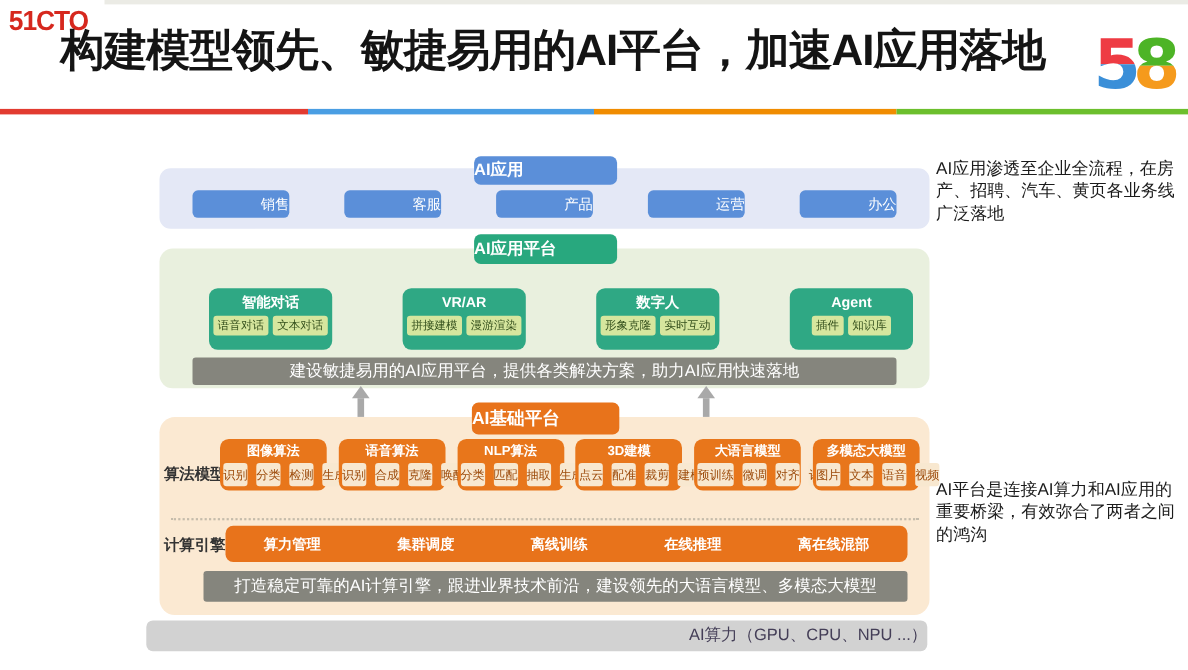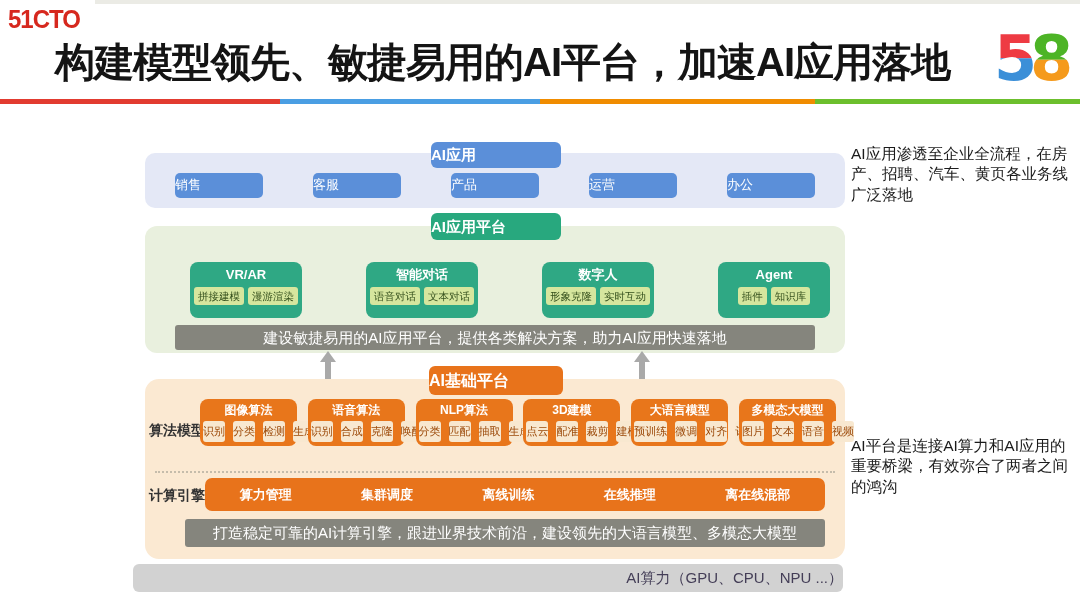--- a/index.html
+++ b/index.html
@@ -5,21 +5,21 @@
   html,body{margin:0;padding:0;}
   body{
     width:1080px;height:609px;position:relative;background:#ffffff;
     font-family:"Liberation Sans", sans-serif;overflow:hidden;
     -webkit-font-smoothing:antialiased;
   }
   .topstrip{position:absolute;left:95px;top:0;width:985px;height:4px;background:#ebebe5;}
   
   .logo51{position:absolute;left:8px;top:6px;font-size:24px;font-weight:900;
     color:#d6281e;letter-spacing:-1px;transform:scaleY(1.05);}
-  .title{position:absolute;left:55px;top:40px;width:940px;font-size:40px;font-weight:700;
+  .title{position:absolute;left:55px;top:24px;width:940px;font-size:40px;font-weight:700;
     color:#141414;letter-spacing:-1px;white-space:nowrap;line-height:1.1;}
   .logo58{position:absolute;left:994px;top:26px;width:86px;height:70px;
     font-size:62px;font-weight:900;line-height:66px;font-family:"DejaVu Sans",sans-serif;}
   .l58{position:absolute;top:0;}
   .l58.d5{left:0;}
   .l58.d8{left:36px;}
   .d5.t{color:#ee3b43;clip-path:inset(0 0 51% 0);}
   .d5.b{color:#3b8fd8;clip-path:inset(49% 0 0 0);}
   .d8.t{color:#4db426;clip-path:inset(0 0 49% 0);}
   .d8.b{color:#f59a1c;clip-path:inset(51% 0 0 0);}
@@ -33,21 +33,21 @@
   .tab{position:absolute;z-index:3;color:#fff;font-weight:700;font-size:15px;
     text-align:left;border-radius:6px;}
   .tab-blue{left:431px;top:142px;width:130px;height:26px;line-height:26px;background:#5b8fd9;}
   .tab-teal{left:431px;top:213px;width:130px;height:27px;line-height:27px;background:#28a87e;}
   .tab-orange{left:429px;top:366px;width:134px;height:29px;line-height:29px;background:#e8731b;font-size:16px;}
   
   .panel-app{position:absolute;left:145px;top:153px;width:700px;height:55px;
     background:#e4e8f6;border-radius:10px;}
   .app-row{position:absolute;left:30px;top:20px;width:640px;display:flex;justify-content:space-between;}
   .app-btn{width:88px;height:25px;line-height:25px;background:#5b8fd9;color:#fff;
-    font-size:13px;text-align:left;border-radius:5px;font-family:Liberation Mono, monospace;}
+    font-size:13px;text-align:right;border-radius:5px;}
   
   .panel-plat{position:absolute;left:145px;top:226px;width:700px;height:127px;
     background:#e9f0de;border-radius:12px;}
   .plat-row{position:absolute;left:45px;top:36px;width:640px;display:flex;justify-content:space-between;}
   .plat-card{width:112px;height:52px;background:#2fa884;border-radius:8px;padding-top:4px;box-sizing:content-box;}
   .plat-card .ct{color:#fff;font-weight:700;font-size:13px;text-align:center;height:18px;line-height:18px;}
   .plat-card .subs{display:flex;justify-content:center;gap:4px;margin-top:3px;}
   .chip-green{background:#d6e69e;color:#35501d;font-size:10.5px;line-height:16px;
     padding:1px 4px;border-radius:3px;white-space:nowrap;}
   .graybar{position:absolute;background:#85857d;color:#fff;text-align:center;border-radius:3px;white-space:nowrap;}
@@ -112,31 +112,31 @@
     <div class="app-btn">产品</div>
     <div class="app-btn">运营</div>
     <div class="app-btn">办公</div>
   </div>
 </div>
 
 <div class="tab tab-teal">AI应用平台</div>
 <div class="panel-plat">
   <div class="plat-row">
     <div class="plat-card">
+      <div class="ct">智能对话</div>
+      <div class="subs">
+        <span class="chip-green">语音对话</span>
+        <span class="chip-green">文本对话</span>
+      </div>
+    </div>
+    <div class="plat-card">
       <div class="ct">VR/AR</div>
       <div class="subs">
         <span class="chip-green">拼接建模</span>
         <span class="chip-green">漫游渲染</span>
-      </div>
-    </div>
-    <div class="plat-card">
-      <div class="ct">智能对话</div>
-      <div class="subs">
-        <span class="chip-green">语音对话</span>
-        <span class="chip-green">文本对话</span>
       </div>
     </div>
     <div class="plat-card">
       <div class="ct">数字人</div>
       <div class="subs">
         <span class="chip-green">形象克隆</span>
         <span class="chip-green">实时互动</span>
       </div>
     </div>
     <div class="plat-card">

